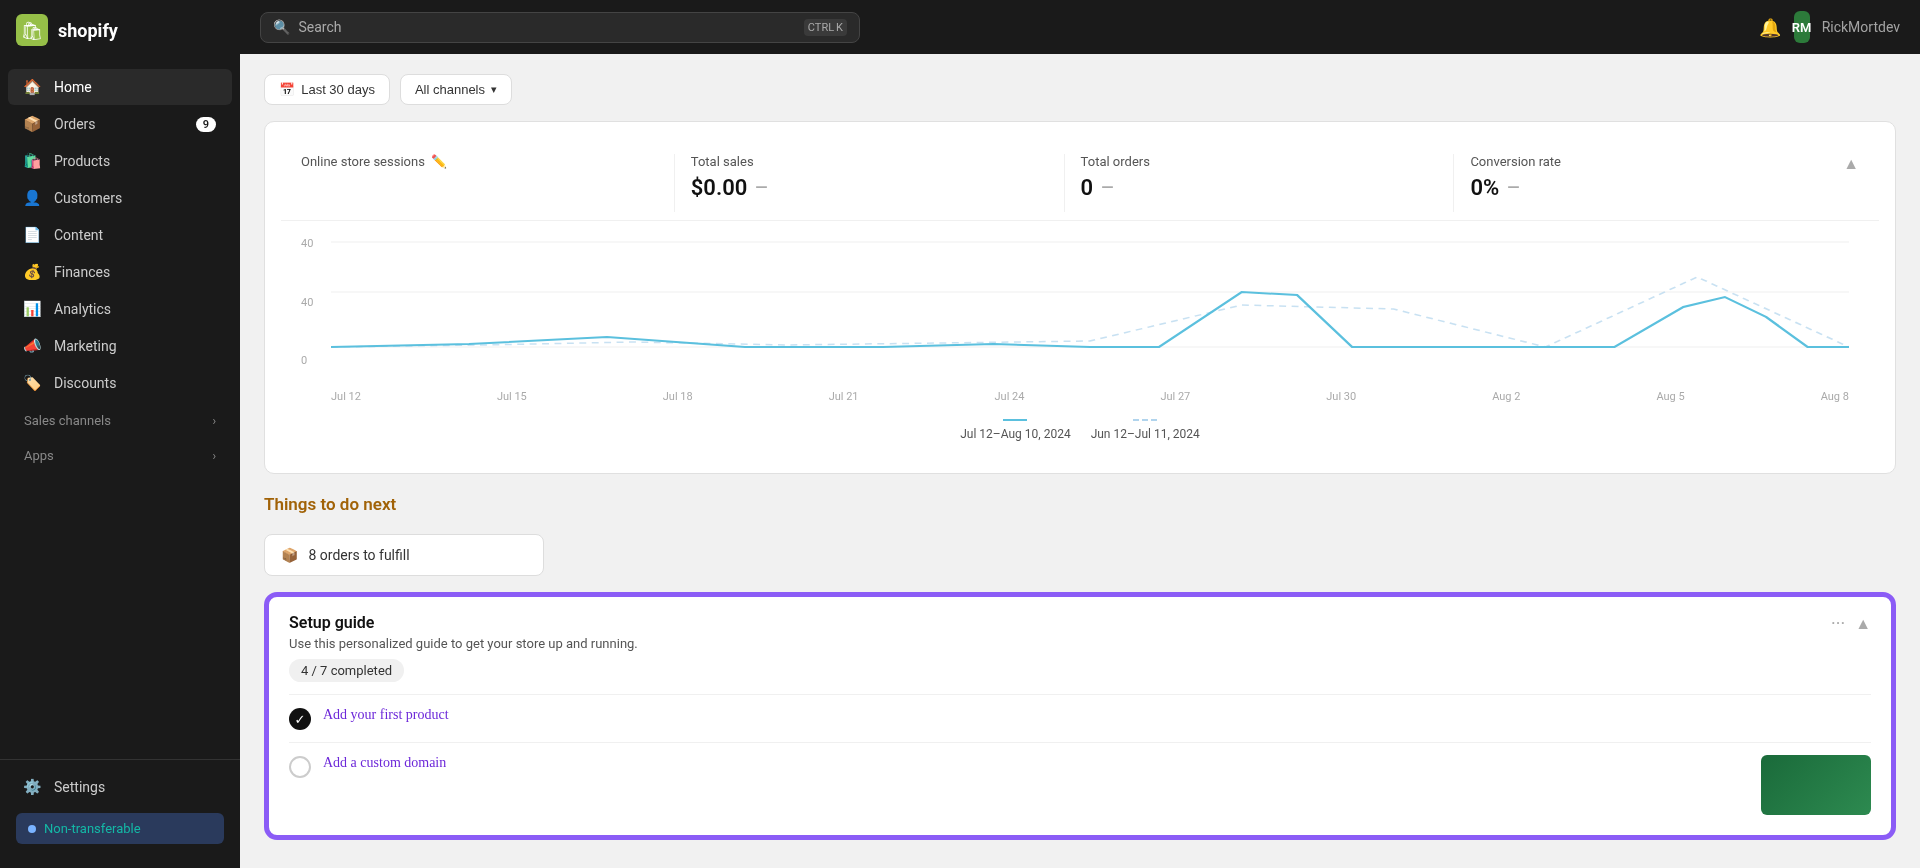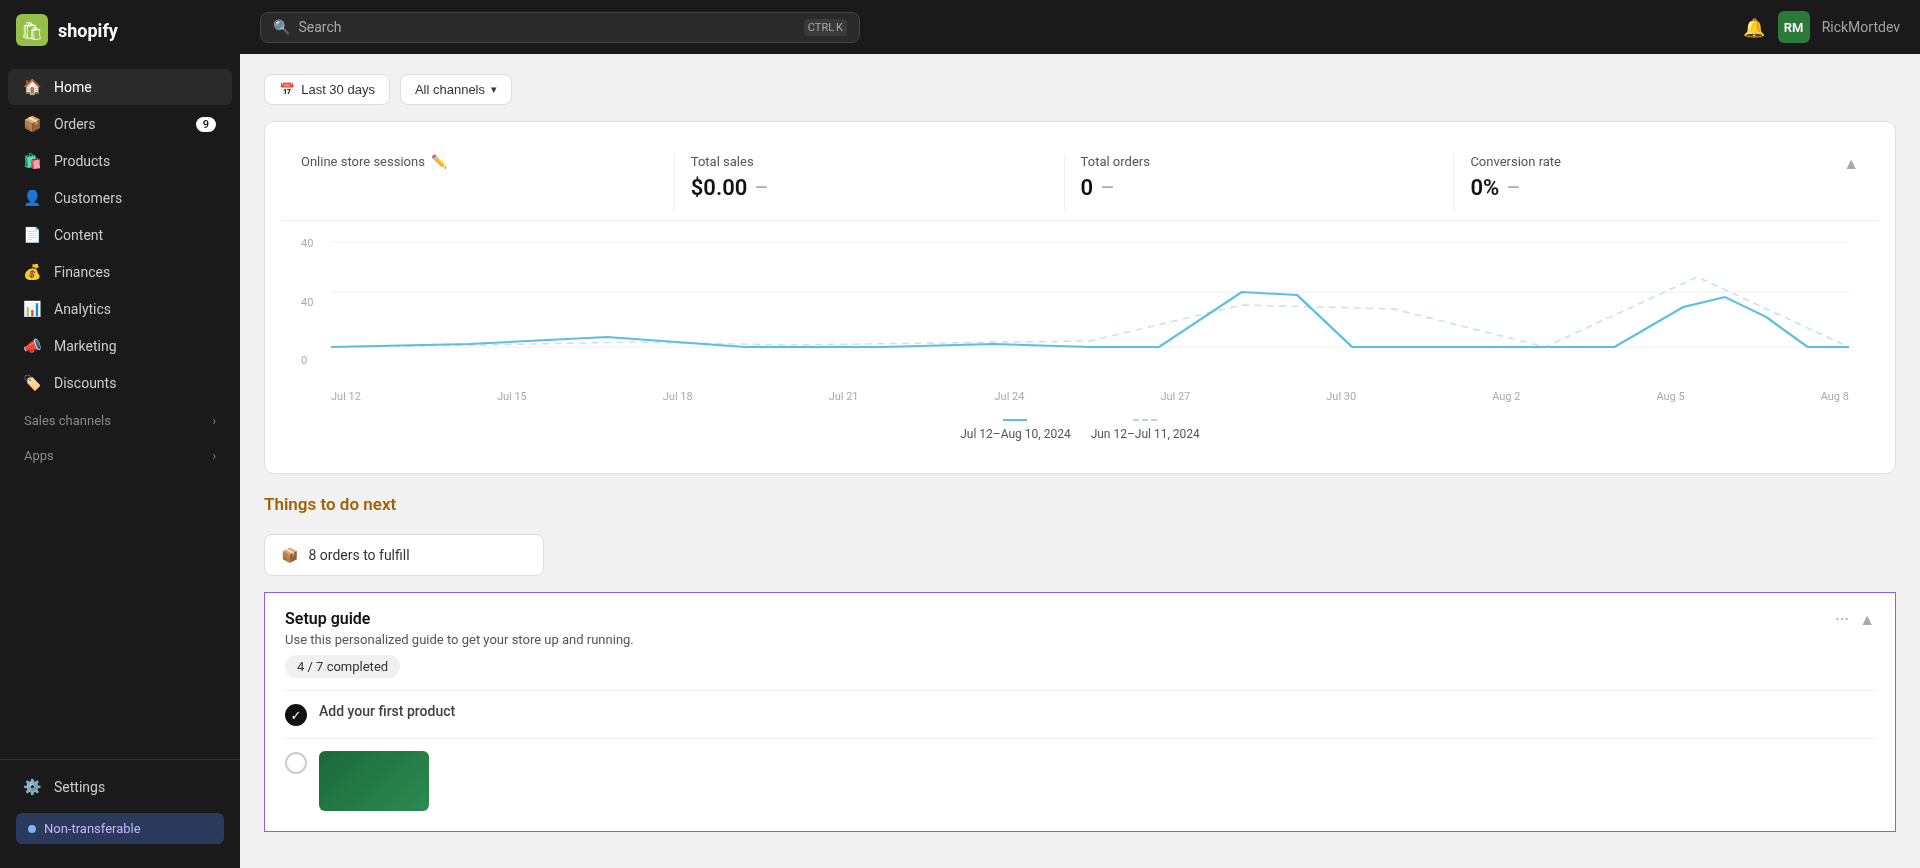--- a/index.html
+++ b/index.html
@@ -79,21 +79,21 @@
     }
     .non-transferable-badge {
       margin: 8px 16px;
       background: #2a3a5c;
       border-radius: 6px;
       padding: 8px 12px;
       display: flex;
       align-items: center;
       gap: 8px;
       font-size: 13px;
-      color: #c4b5fd;
+      color: #14b8a6;
     }
     .non-transferable-dot {
       width: 8px;
       height: 8px;
       background: #7ab3ff;
       border-radius: 50%;
     }
 
     
     .main {
@@ -142,21 +142,21 @@
       display: flex;
       align-items: center;
       gap: 12px;
     }
     .bell-icon {
       color: #aaa;
       font-size: 18px;
       cursor: pointer;
     }
     .user-avatar {
-      width: 32px;
+      width: 16px;
       height: 32px;
       background: #2c7a3a;
       border-radius: 6px;
       display: flex;
       align-items: center;
       justify-content: center;
       color: #fff;
       font-size: 13px;
       font-weight: 600;
     }
@@ -298,22 +298,22 @@
       font-size: 14px;
       color: #333;
       cursor: pointer;
       margin-bottom: 16px;
       width: 280px;
     }
 
     
     .setup-card {
       background: #fff;
-      border-radius: 0;
-      border: 1px solid #8b5cf6;
+      border-radius: 13px;
+      border: 5px solid #8b5cf6;
       overflow: hidden;
     }
     .setup-header {
       display: flex;
       align-items: flex-start;
       padding: 16px 20px 8px;
     }
     .setup-title {
       font-size: 16px;
       font-weight: 600;
@@ -367,22 +367,23 @@
       width: 22px;
       height: 22px;
       border-radius: 50%;
       border: 2px solid #ccc;
       flex-shrink: 0;
       margin-top: 1px;
     }
     .setup-item-content { flex: 1; }
     .setup-item-title {
       font-size: 14px;
-      color: #404040;
+      color: #6d28d9;
       font-weight: 500;
+      font-family: Liberation Serif, serif;
     }
     .setup-item-img {
       width: 110px;
       height: 60px;
       background: linear-gradient(135deg, #1a6a3a 0%, #2d8a50 100%);
       border-radius: 6px;
       flex-shrink: 0;
     }
   </style>
 </head>
@@ -593,19 +594,22 @@
 
       <div class="setup-items">
         <div class="setup-item">
           <div class="check-circle-filled">✓</div>
           <div class="setup-item-content">
             <div class="setup-item-title">Add your first product</div>
           </div>
         </div>
         <div class="setup-item">
           <div class="check-circle-empty"></div>
+          <div class="setup-item-content">
+            <div class="setup-item-title">Add a custom domain</div>
+          </div>
           <div class="setup-item-img"></div>
         </div>
       </div>
     </div>
 
   </div>
 </div>
 
 </body></html>

